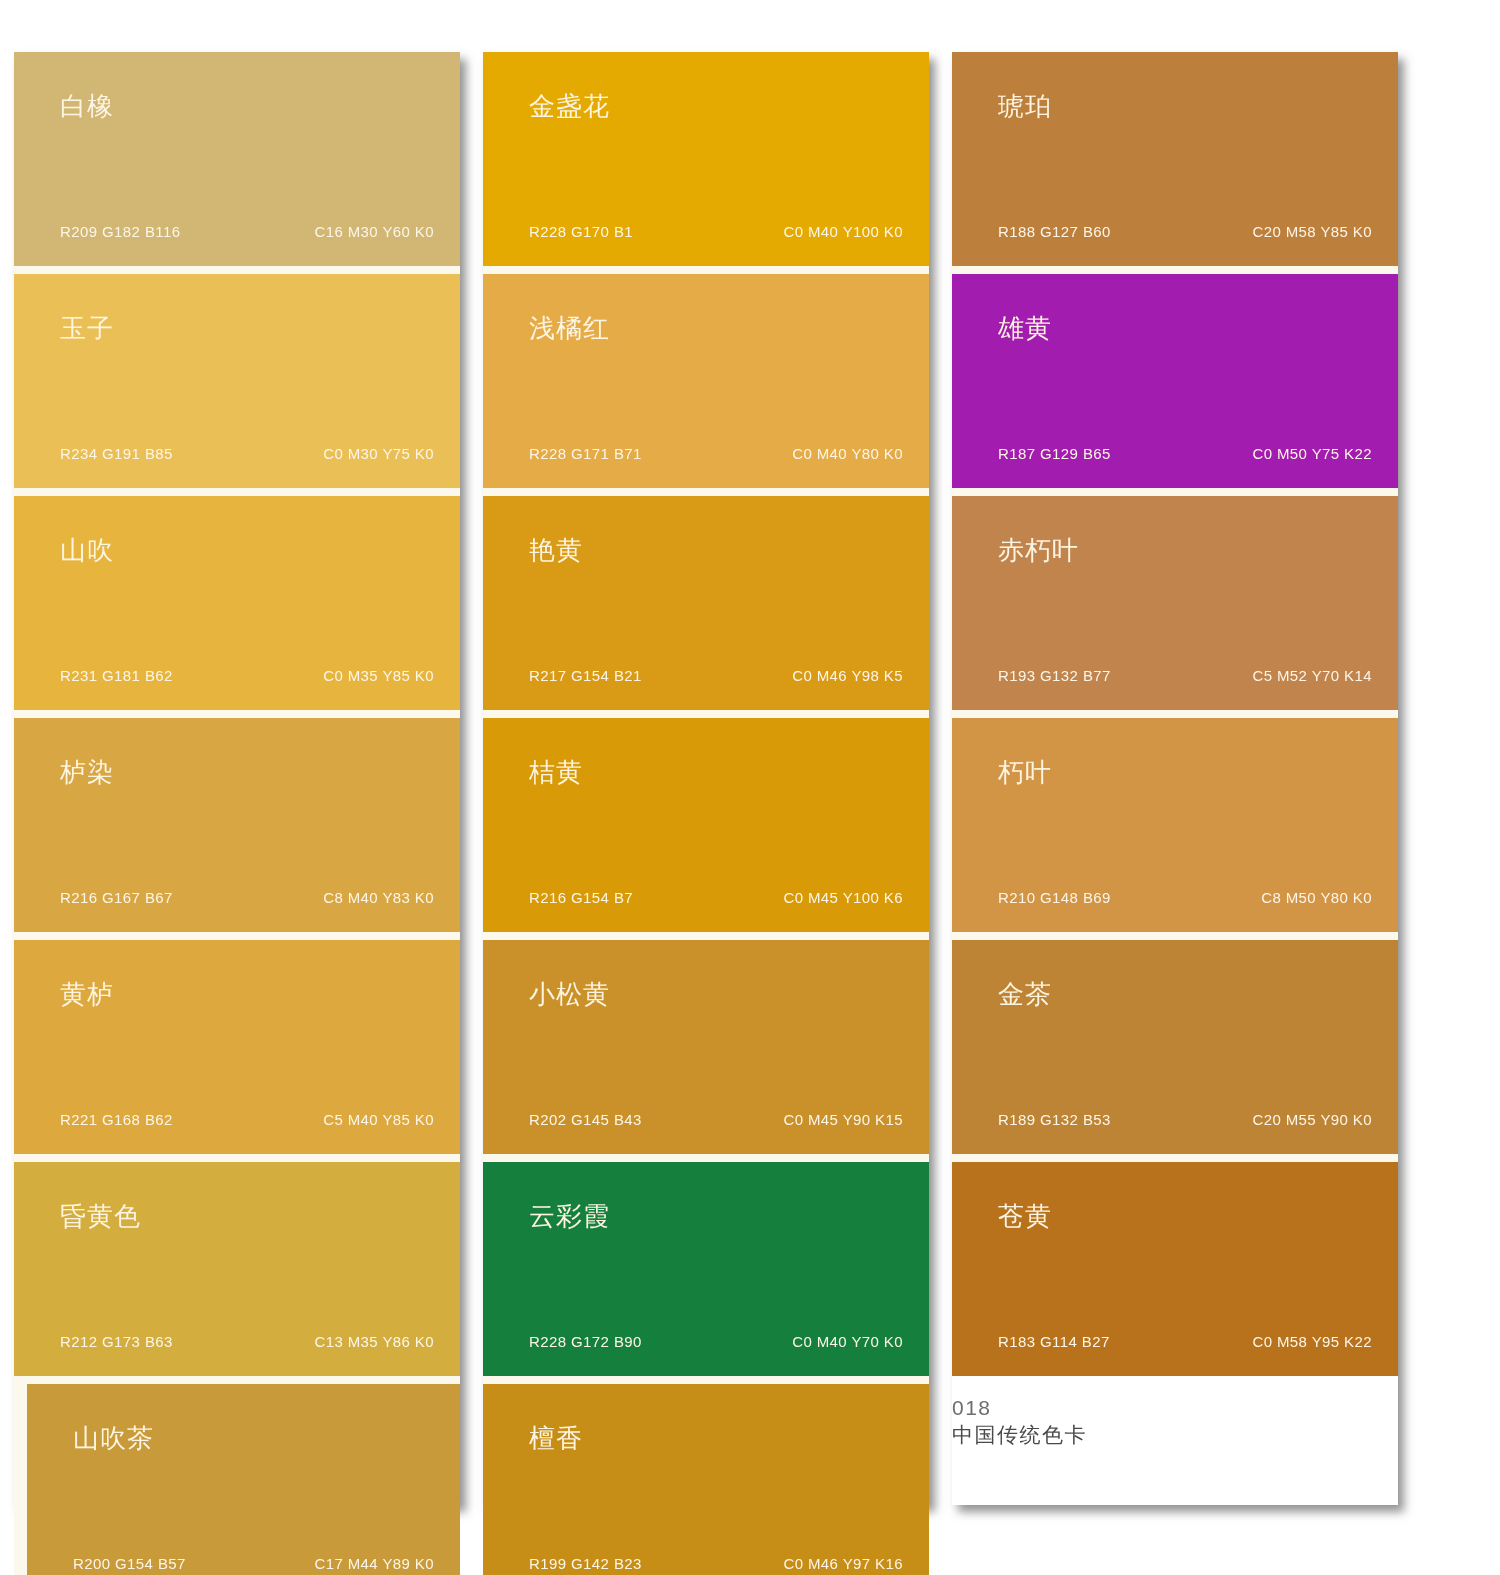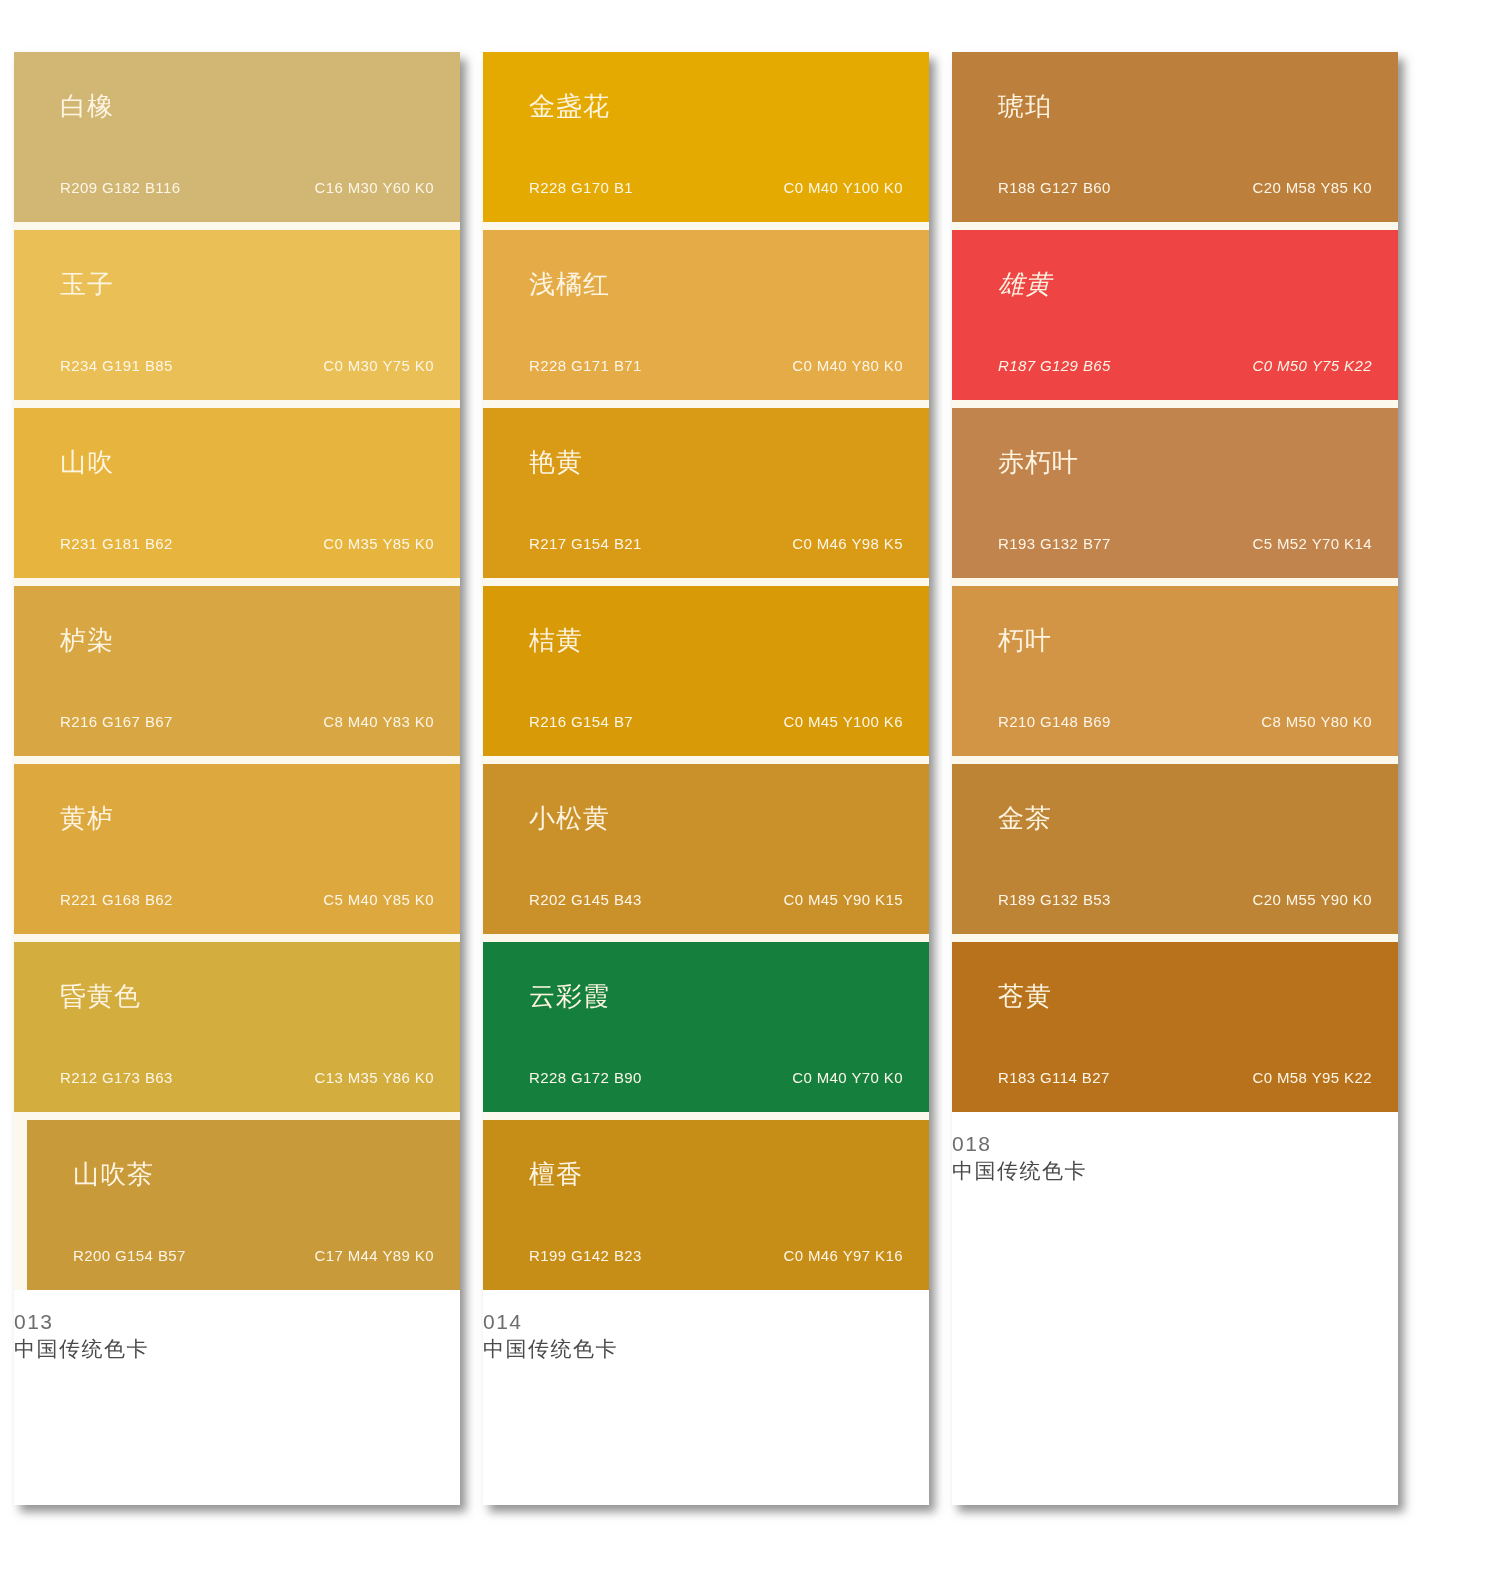--- a/index.html
+++ b/index.html
@@ -40,21 +40,21 @@
 
   .swatch-stack {
     display: flex;
     flex-direction: column;
     gap: 8px;
     background: #fdf8ec;
     padding: 0;
   }
 
   .swatch {
-    height: 170px;
+    height: 214px;
     position: relative;
     box-sizing: border-box;
   }
 
   .swatch-name {
     position: absolute;
     left: 46px;
     top: 41px;
     font-size: 26px;
     line-height: 1;
@@ -224,21 +224,21 @@
     </div>
     <div class="card">
       <div class="swatch-stack">
         <div class="swatch" style="background: rgb(188, 127, 60);">
           <div class="swatch-name">琥珀</div>
           <div class="swatch-values">
             <span class="rgb-text">R188 G127 B60</span>
             <span class="cmyk-text">C20 M58 Y85 K0</span>
           </div>
         </div>
-        <div class="swatch" style="background: #ef4444; font-style: italic;">
+        <div class="swatch" style="background: #a21caf;">
           <div class="swatch-name">雄黄</div>
           <div class="swatch-values">
             <span class="rgb-text">R187 G129 B65</span>
             <span class="cmyk-text">C0 M50 Y75 K22</span>
           </div>
         </div>
         <div class="swatch" style="background: rgb(193, 132, 77);">
           <div class="swatch-name">赤朽叶</div>
           <div class="swatch-values">
             <span class="rgb-text">R193 G132 B77</span>

